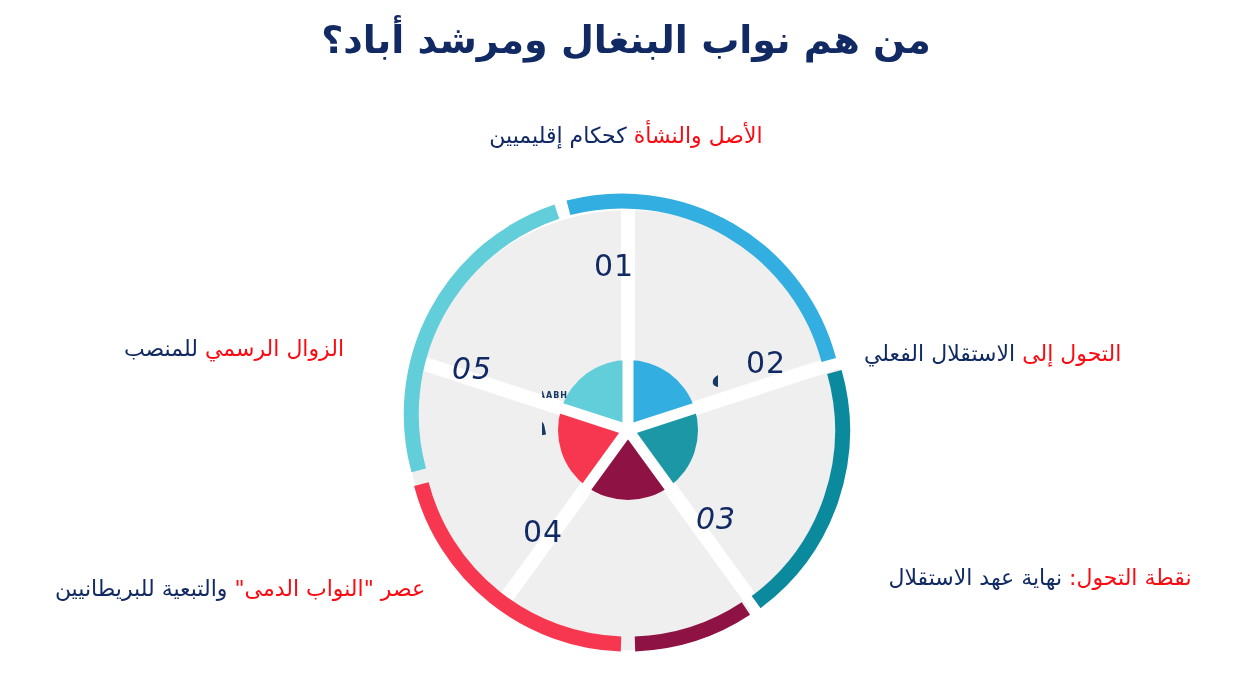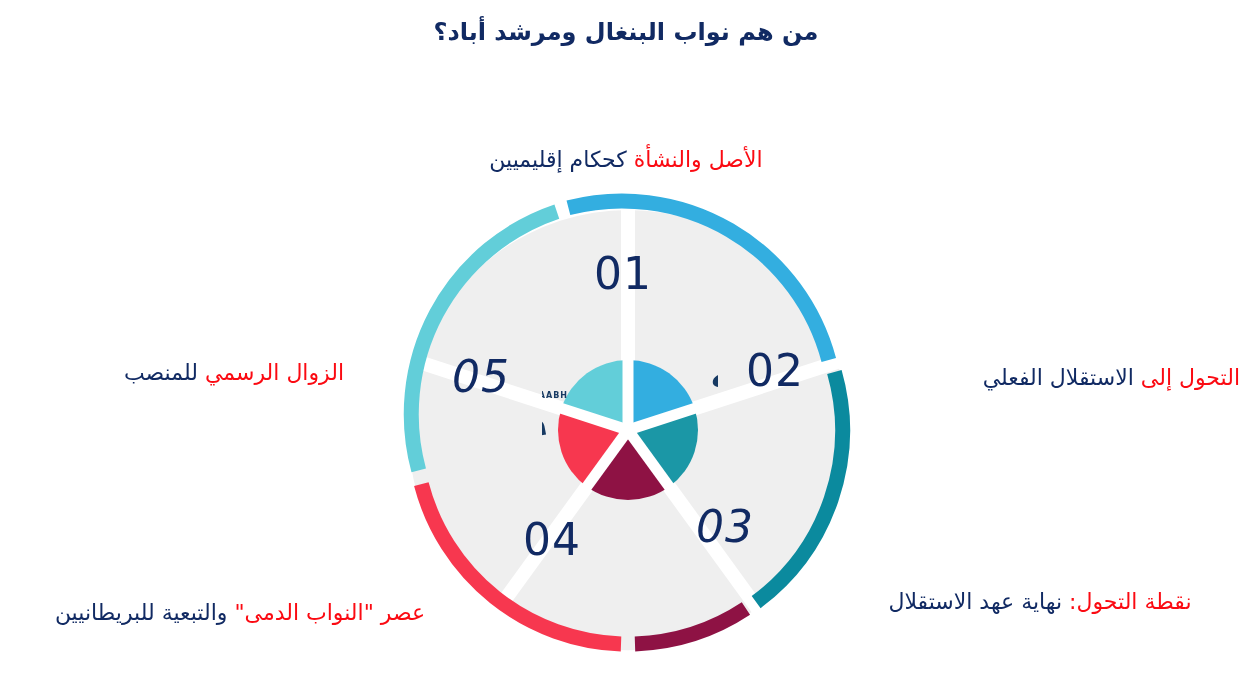--- a/index.html
+++ b/index.html
@@ -15,21 +15,21 @@
     overflow: hidden;
     font-family: "DejaVu Sans", "Liberation Sans", sans-serif;
   }
 
   #page-title {
     position: absolute;
     top: 18px;
     left: 0;
     width: 1252px;
     text-align: center;
-    font-size: 24px;
+    font-size: 38px;
     font-weight: bold;
     color: #112a63;
     letter-spacing: 0px;
     direction: rtl;
   }
 
   #chart-area {
     position: absolute;
     left: 376px;
     top: 178px;
@@ -38,53 +38,52 @@
   }
   #donut-svg {
     display: block;
     width: 504px;
     height: 504px;
   }
 
   .slice-number {
     position: absolute;
     font-family: "DejaVu Sans", "Liberation Sans", sans-serif;
-    font-size: 44px;
+    font-size: 30px;
     font-weight: 500;
     color: #112a63;
     letter-spacing: 1px;
     direction: ltr;
     white-space: nowrap;
   }
   #num-01 { left: 594px; top: 248px; }
   #num-02 { left: 746px; top: 345px; }
   #num-03 { left: 696px; top: 501px; font-style: italic; }
   #num-04 { left: 523px; top: 514px; }
   #num-05 { left: 452px; top: 351px; font-style: italic; }
 
   .callout {
     position: absolute;
     direction: rtl;
     font-size: 22px;
     line-height: 1.42;
     color: #112a63;
     white-space: pre-line;
-    margin-top: 24px;
   }
   .callout .hl { color: #fb0a12; }
 
   #callout-01 {
     left: 326px; top: 120px;
     width: 600px;
     text-align: center;
   }
   #callout-02 {
-    left: 896px; top: 338px;
+    left: 864px; top: 338px;
     width: 344px;
-    text-align: right;
+    text-align: left;
   }
   #callout-03 {
     left: 838px; top: 562px;
     width: 404px;
     text-align: center;
   }
   #callout-04 {
     left: 26px; top: 573px;
     width: 428px;
     text-align: center;

